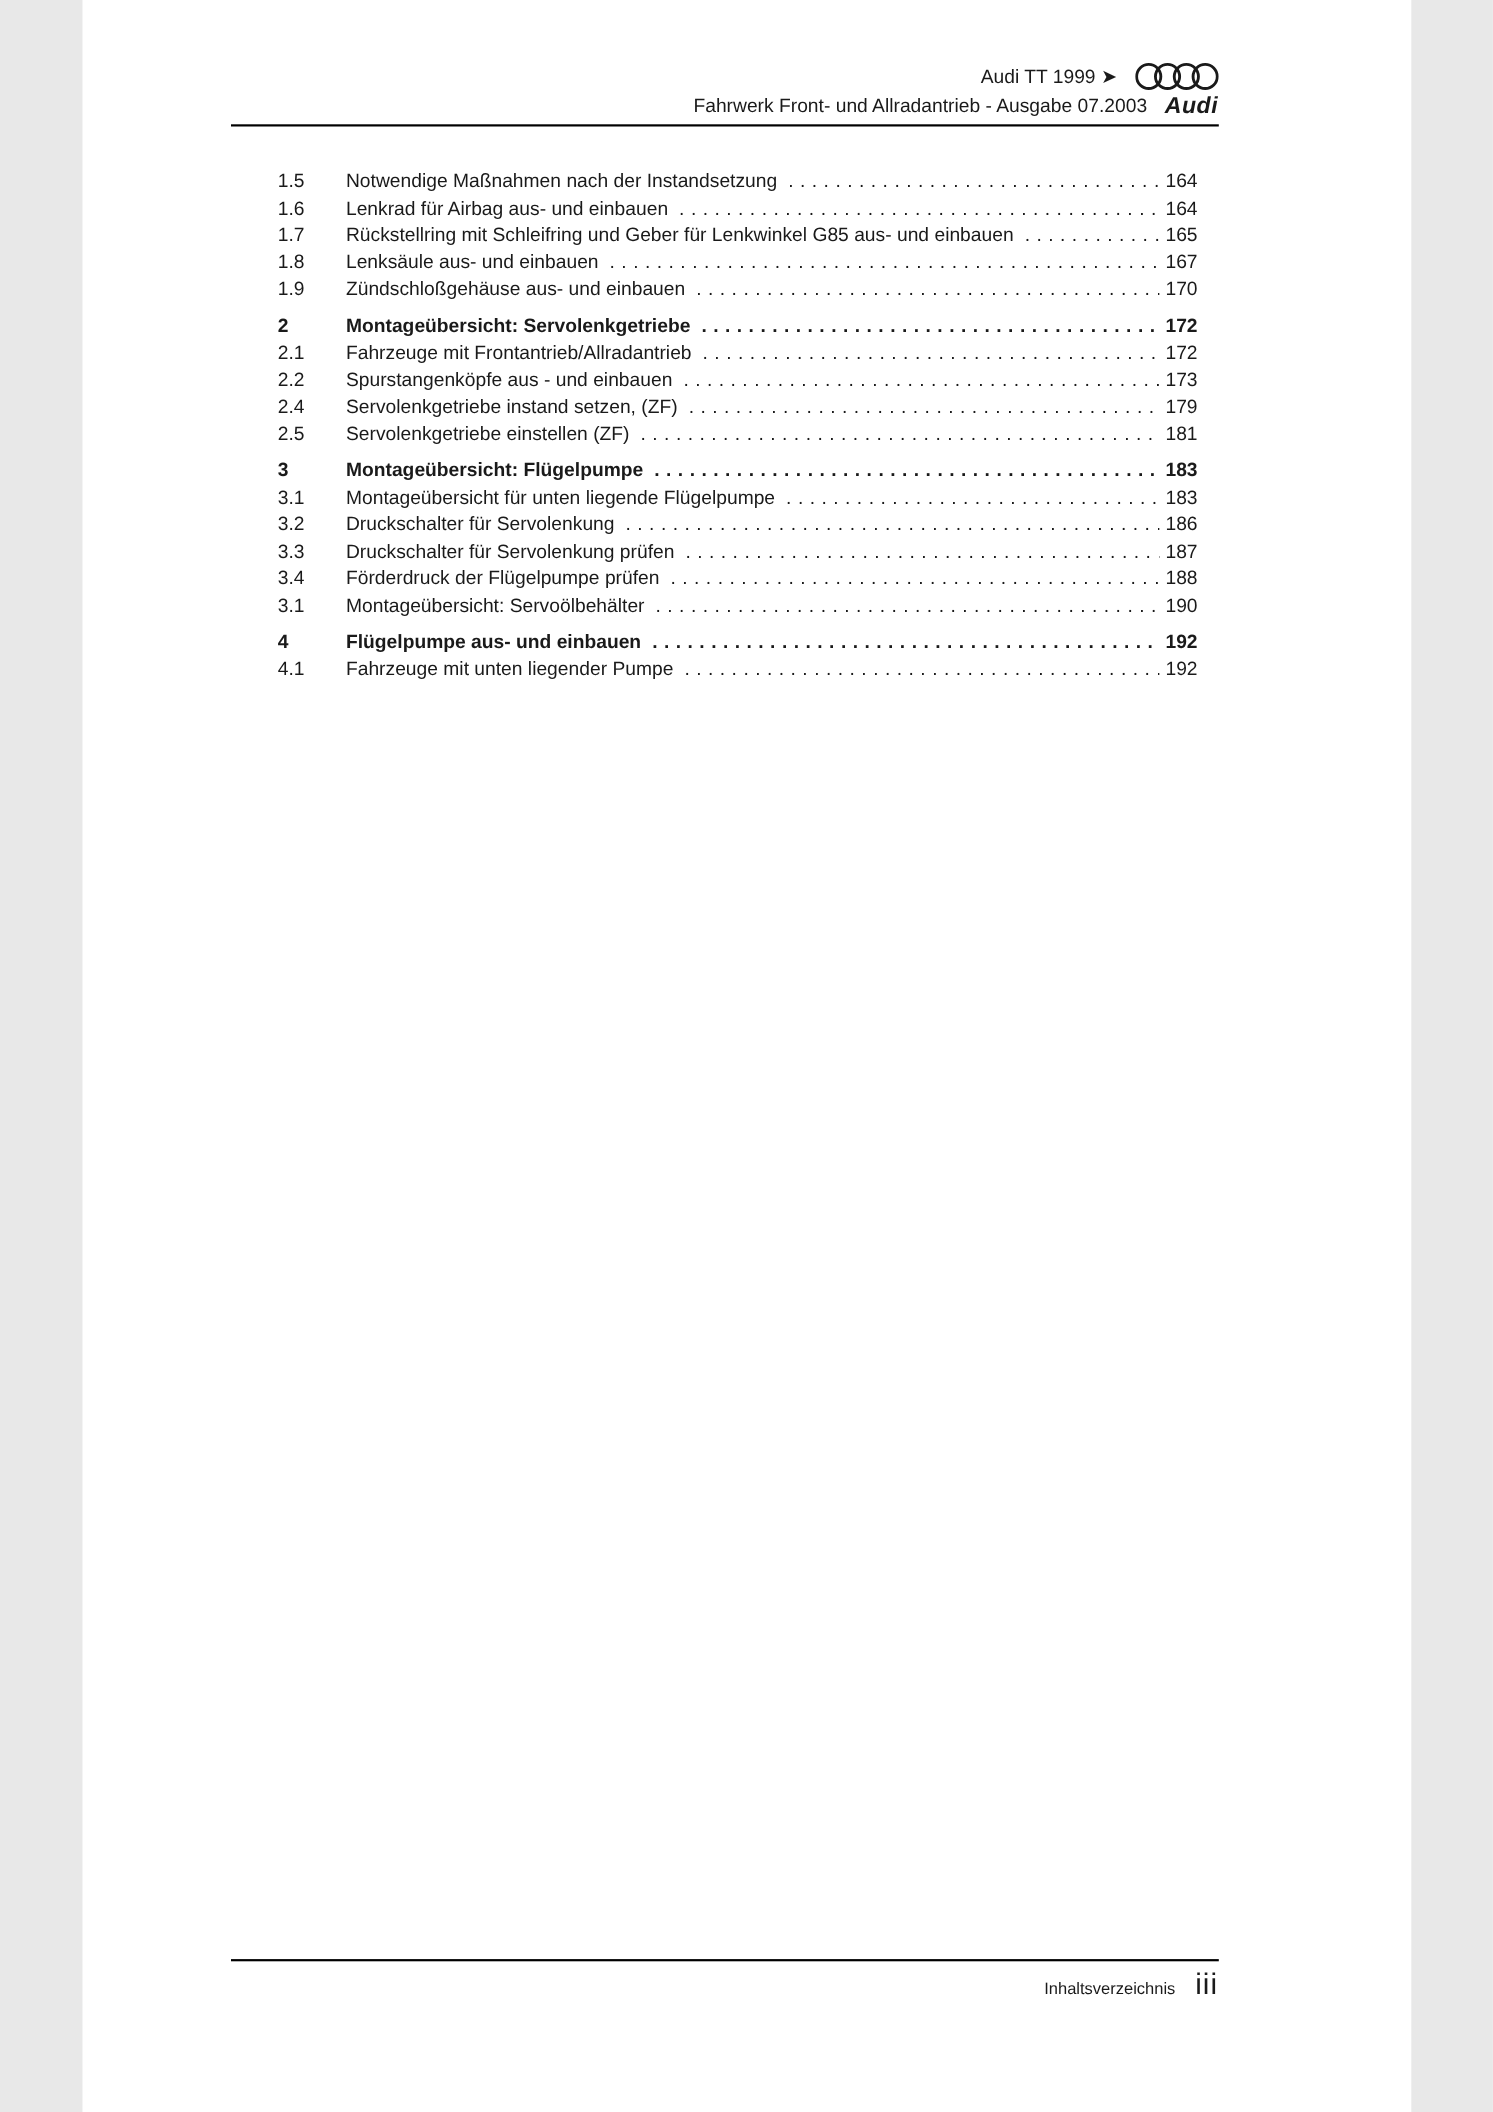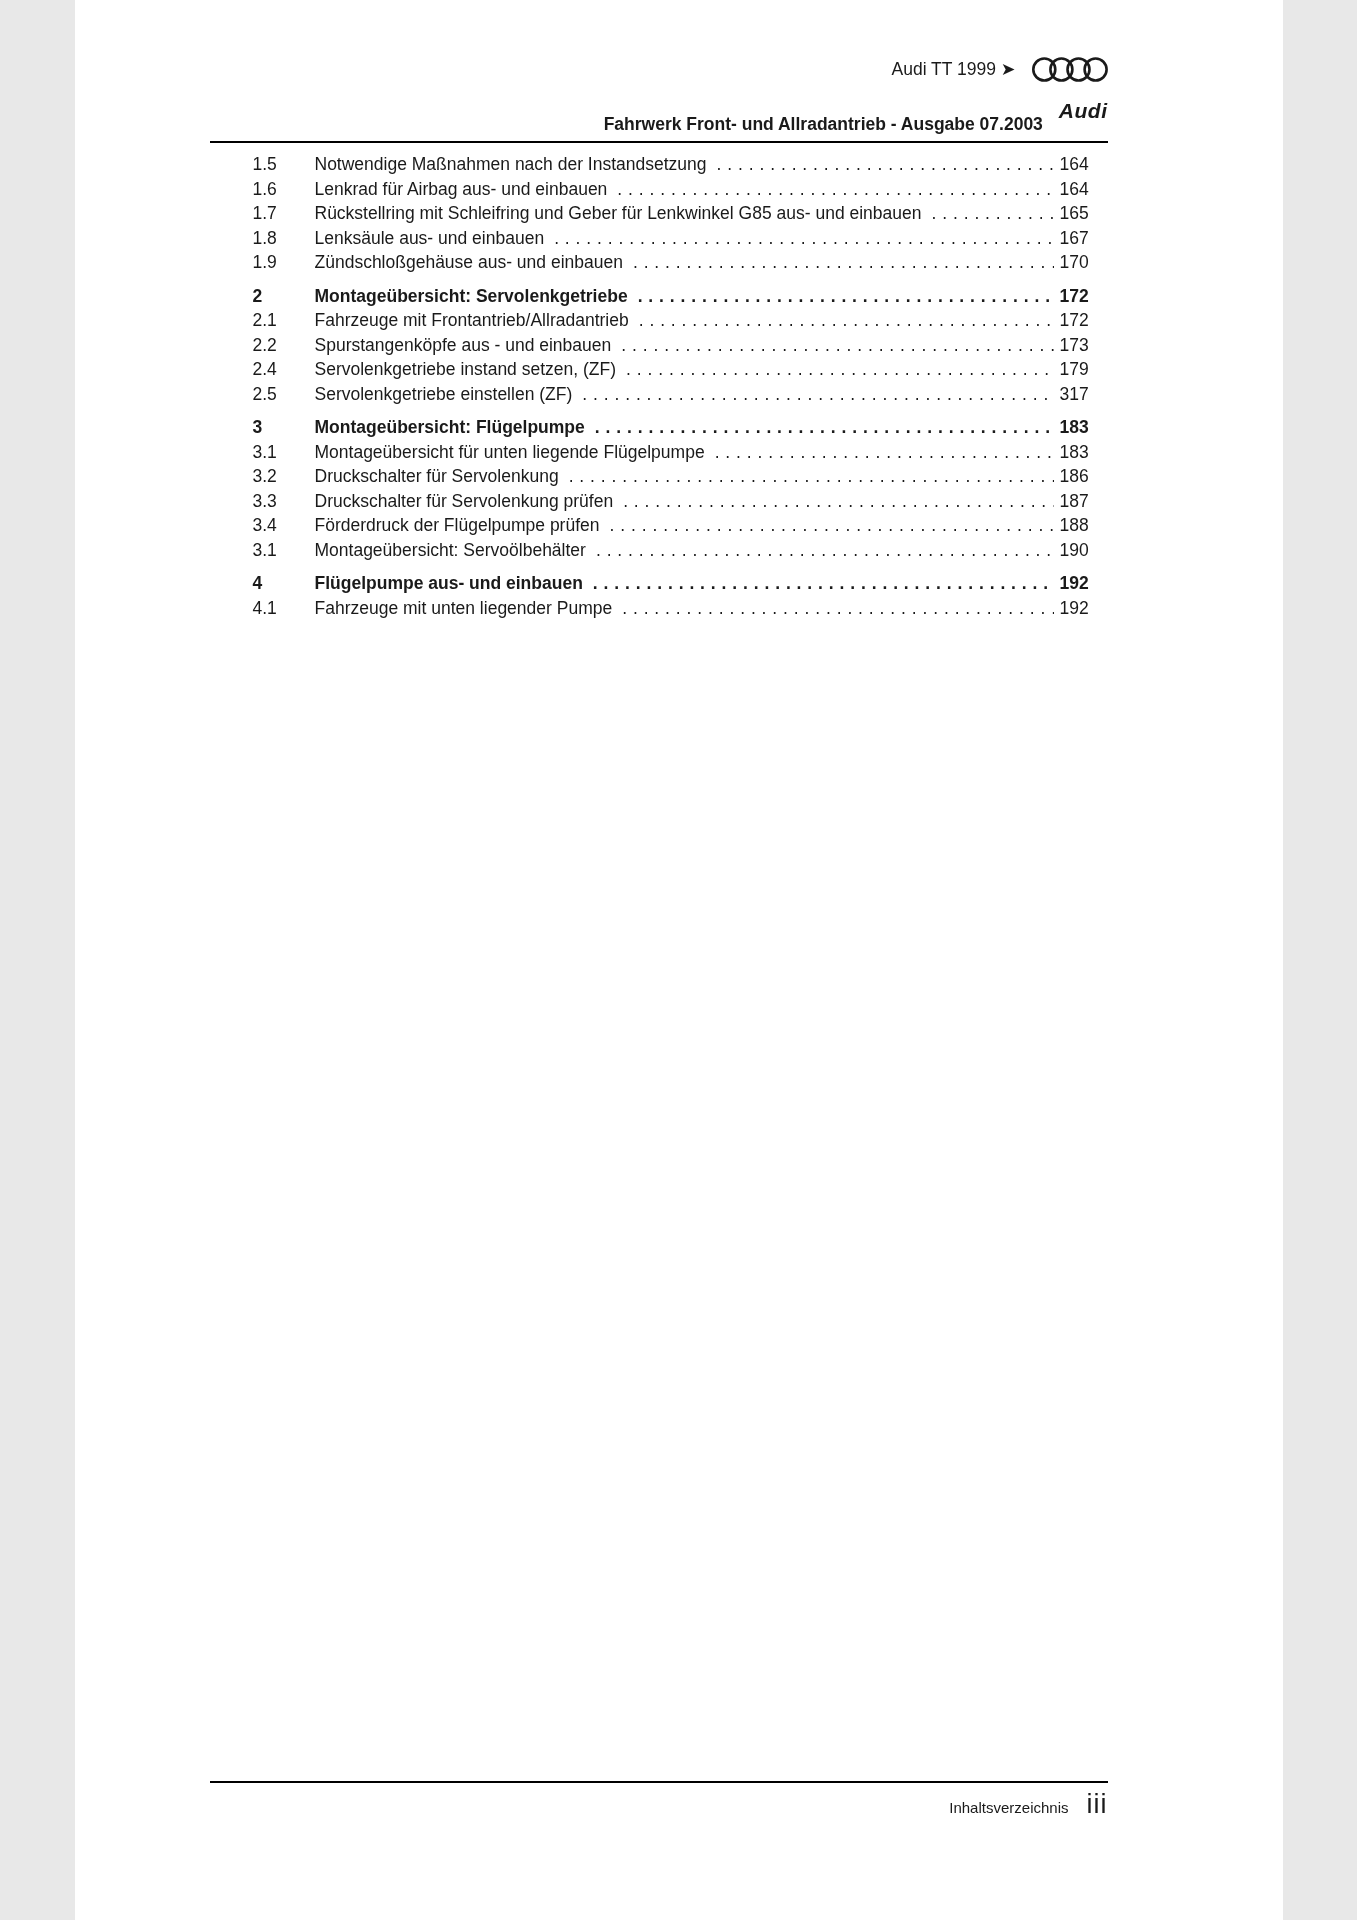--- a/index.html
+++ b/index.html
@@ -12,21 +12,21 @@
     color: #1a1a1a;
     overflow: hidden;
     margin: 0 auto;
   }
 
   
   .header { position: absolute; left: 135px; top: 56px; width: 898px; }
   .header-row { display: flex; justify-content: flex-end; align-items: center; gap: 16px; }
   .header-row.first { margin-bottom: 3px; }
   .h1-text { font-size: 17.5px; font-weight: 400; }
-  .h2-text { font-size: 17.5px; font-weight: 700; margin-top: 28px; }
+  .h2-text { font-size: 17.5px; font-weight: 400; }
   .audi-wordmark {
     font-size: 21px; font-weight: 700; font-style: italic;
     letter-spacing: 0.5px; line-height: 1;
   }
   .rings { display: block; }
   .header-rule { margin-top: 6px; border-top: 2.5px solid #000; height: 0; }
 
   
   .toc { position: absolute; left: 135px; top: 152px; width: 898px; }
   .toc-row {
@@ -136,21 +136,21 @@
       <div class="toc-row">
       <span class="num">2.4</span>
       <span class="title">Servolenkgetriebe instand setzen, (ZF)</span>
       <span class="leader"></span>
       <span class="pg">179</span>
     </div>
       <div class="toc-row">
       <span class="num">2.5</span>
       <span class="title">Servolenkgetriebe einstellen (ZF)</span>
       <span class="leader"></span>
-      <span class="pg">317</span>
+      <span class="pg">181</span>
     </div>
       <div class="toc-row bold group-start">
       <span class="num">3</span>
       <span class="title">Montageübersicht: Flügelpumpe</span>
       <span class="leader"></span>
       <span class="pg">183</span>
     </div>
       <div class="toc-row">
       <span class="num">3.1</span>
       <span class="title">Montageübersicht für unten liegende Flügelpumpe</span>

